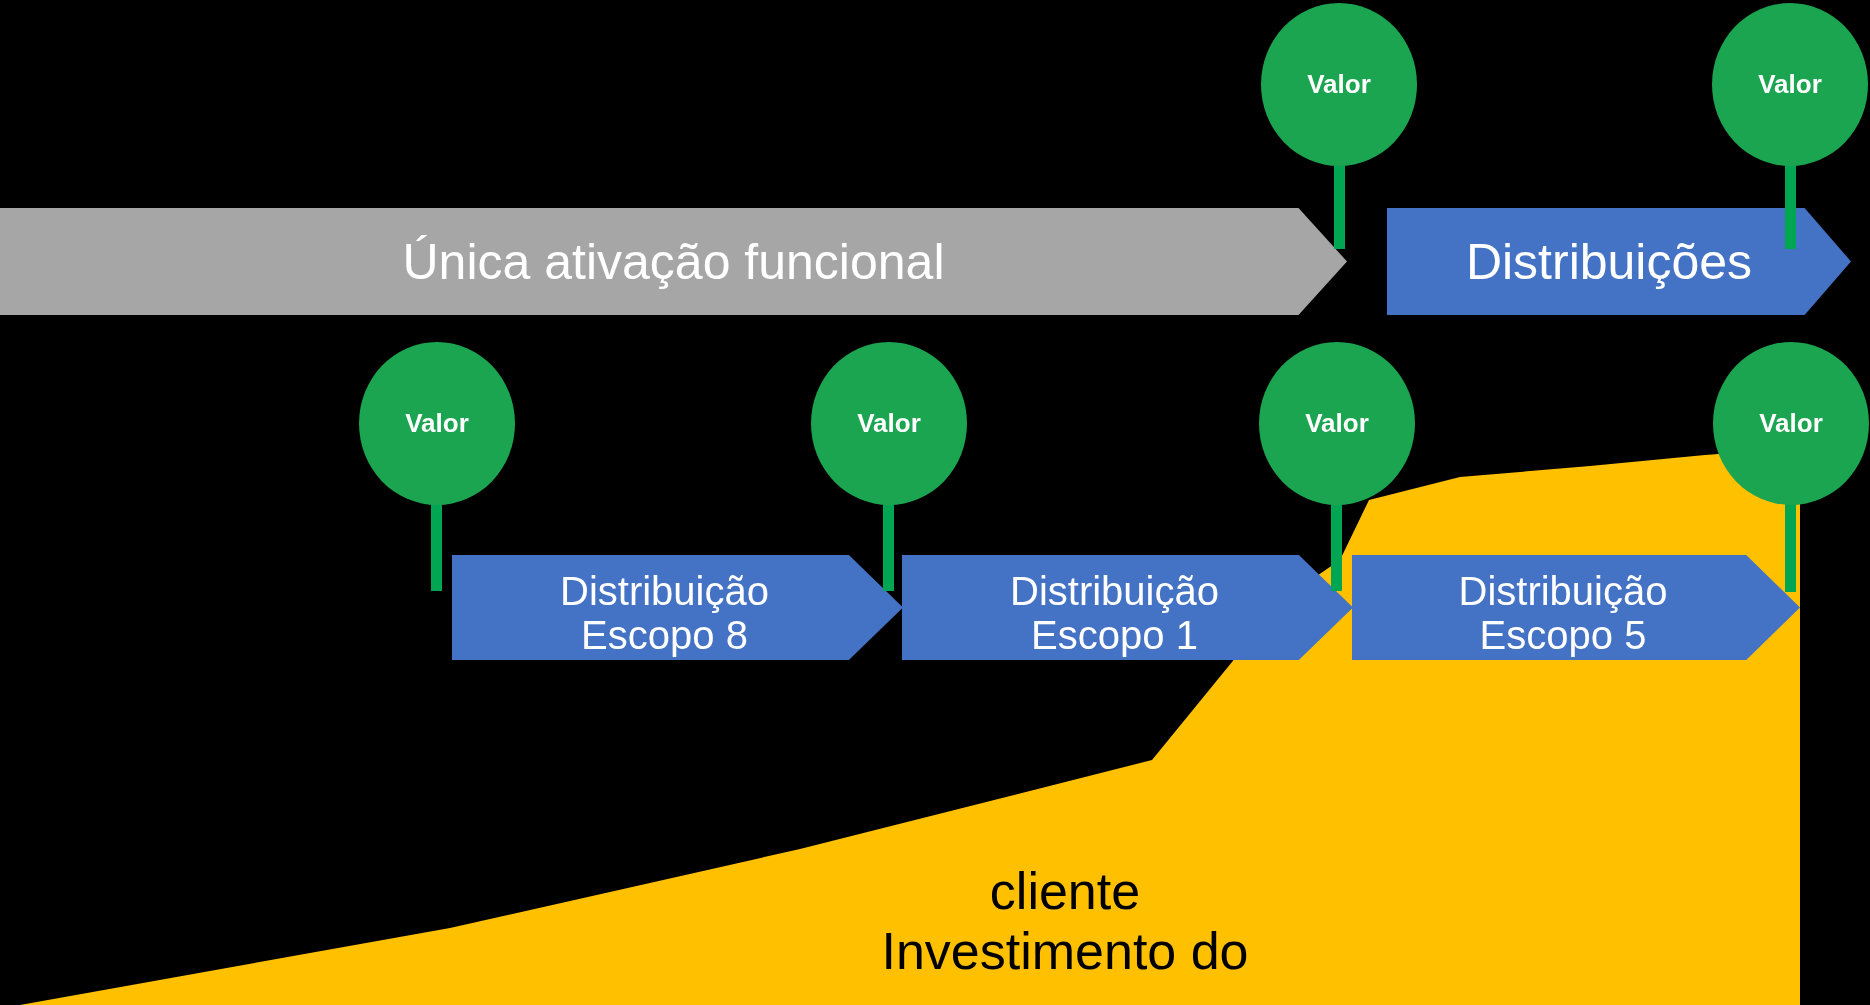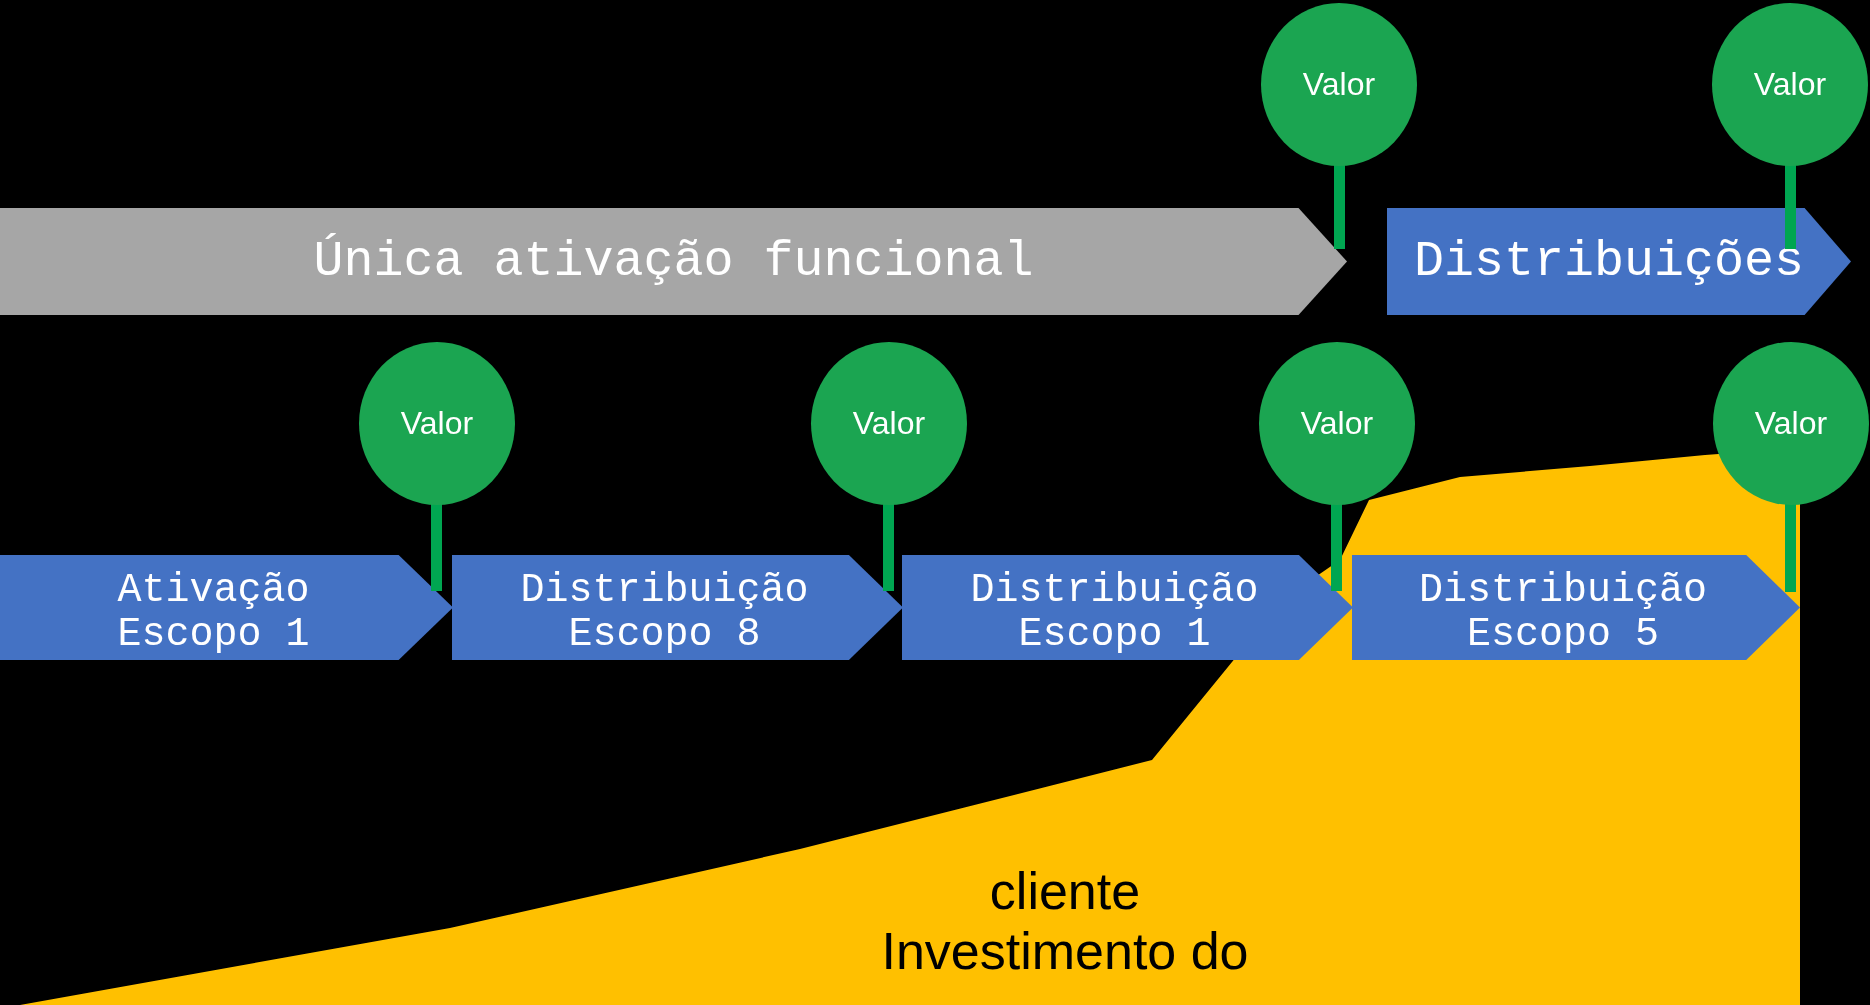--- a/index.html
+++ b/index.html
@@ -19,21 +19,21 @@
       1590px 26px,1705px 15px,1800px 8px,1800px 565px);
   }
   .investment-label{
     position:absolute;left:765px;top:861px;width:600px;
     text-align:center;color:var(--dark-text,#000);
     font-size:52px;line-height:60px;
   }
   
   .arrow{
     position:absolute;display:flex;align-items:center;justify-content:center;
-    color:var(--light-text,#fff);text-align:center;font-family:Liberation Mono, monospace;
+    color:var(--light-text,#fff);text-align:center;
   }
   .arrow-gray{
     background:var(--gray-arrow,#A6A6A6);
     clip-path:polygon(0 0,96.4% 0,100% 50%,96.4% 100%,0 100%);
     font-size:50px;
   }
   .arrow-top-blue{
     background:var(--blue-arrow,#4472C4);
     clip-path:polygon(0 0,90% 0,100% 50%,90% 100%,0 100%);
     font-size:50px;padding-right:20px;margin-left:35px;
@@ -47,41 +47,37 @@
   }
   
   .stem{
     position:absolute;width:11px;
     background:var(--green-stem,#00A651);
   }
   .value-circle{
     position:absolute;width:156px;height:163px;border-radius:50%;
     background:var(--green-circle,#1BA551);
     display:flex;align-items:center;justify-content:center;
-    color:var(--light-text,#fff);font-size:32px;
+    color:var(--light-text,#fff);font-size:26px;font-weight:bold;
   }
 </style>
 </head>
 <body>
 
 <div class="canvas">
 
   <div class="yellow-shape"></div>
 
   <div class="arrow arrow-gray" style="left:0;top:208px;width:1347px;height:107px;">
     <span>Única ativação funcional</span>
   </div>
   <div class="arrow arrow-top-blue" style="left:1352px;top:208px;width:444px;height:107px;">
     <span>Distribuições</span>
   </div>
 
-  <div class="arrow arrow-sm" style="left:0;top:555px;width:453px;height:105px;">
-    <span>Ativação</span>
-    <span>Escopo 1</span>
-  </div>
   <div class="arrow arrow-sm" style="left:452px;top:555px;width:451px;height:105px;">
     <span>Distribuição</span>
     <span>Escopo 8</span>
   </div>
   <div class="arrow arrow-sm" style="left:902px;top:555px;width:451px;height:105px;">
     <span>Distribuição</span>
     <span>Escopo 1</span>
   </div>
   <div class="arrow arrow-sm" style="left:1352px;top:555px;width:448px;height:105px;">
     <span>Distribuição</span>

